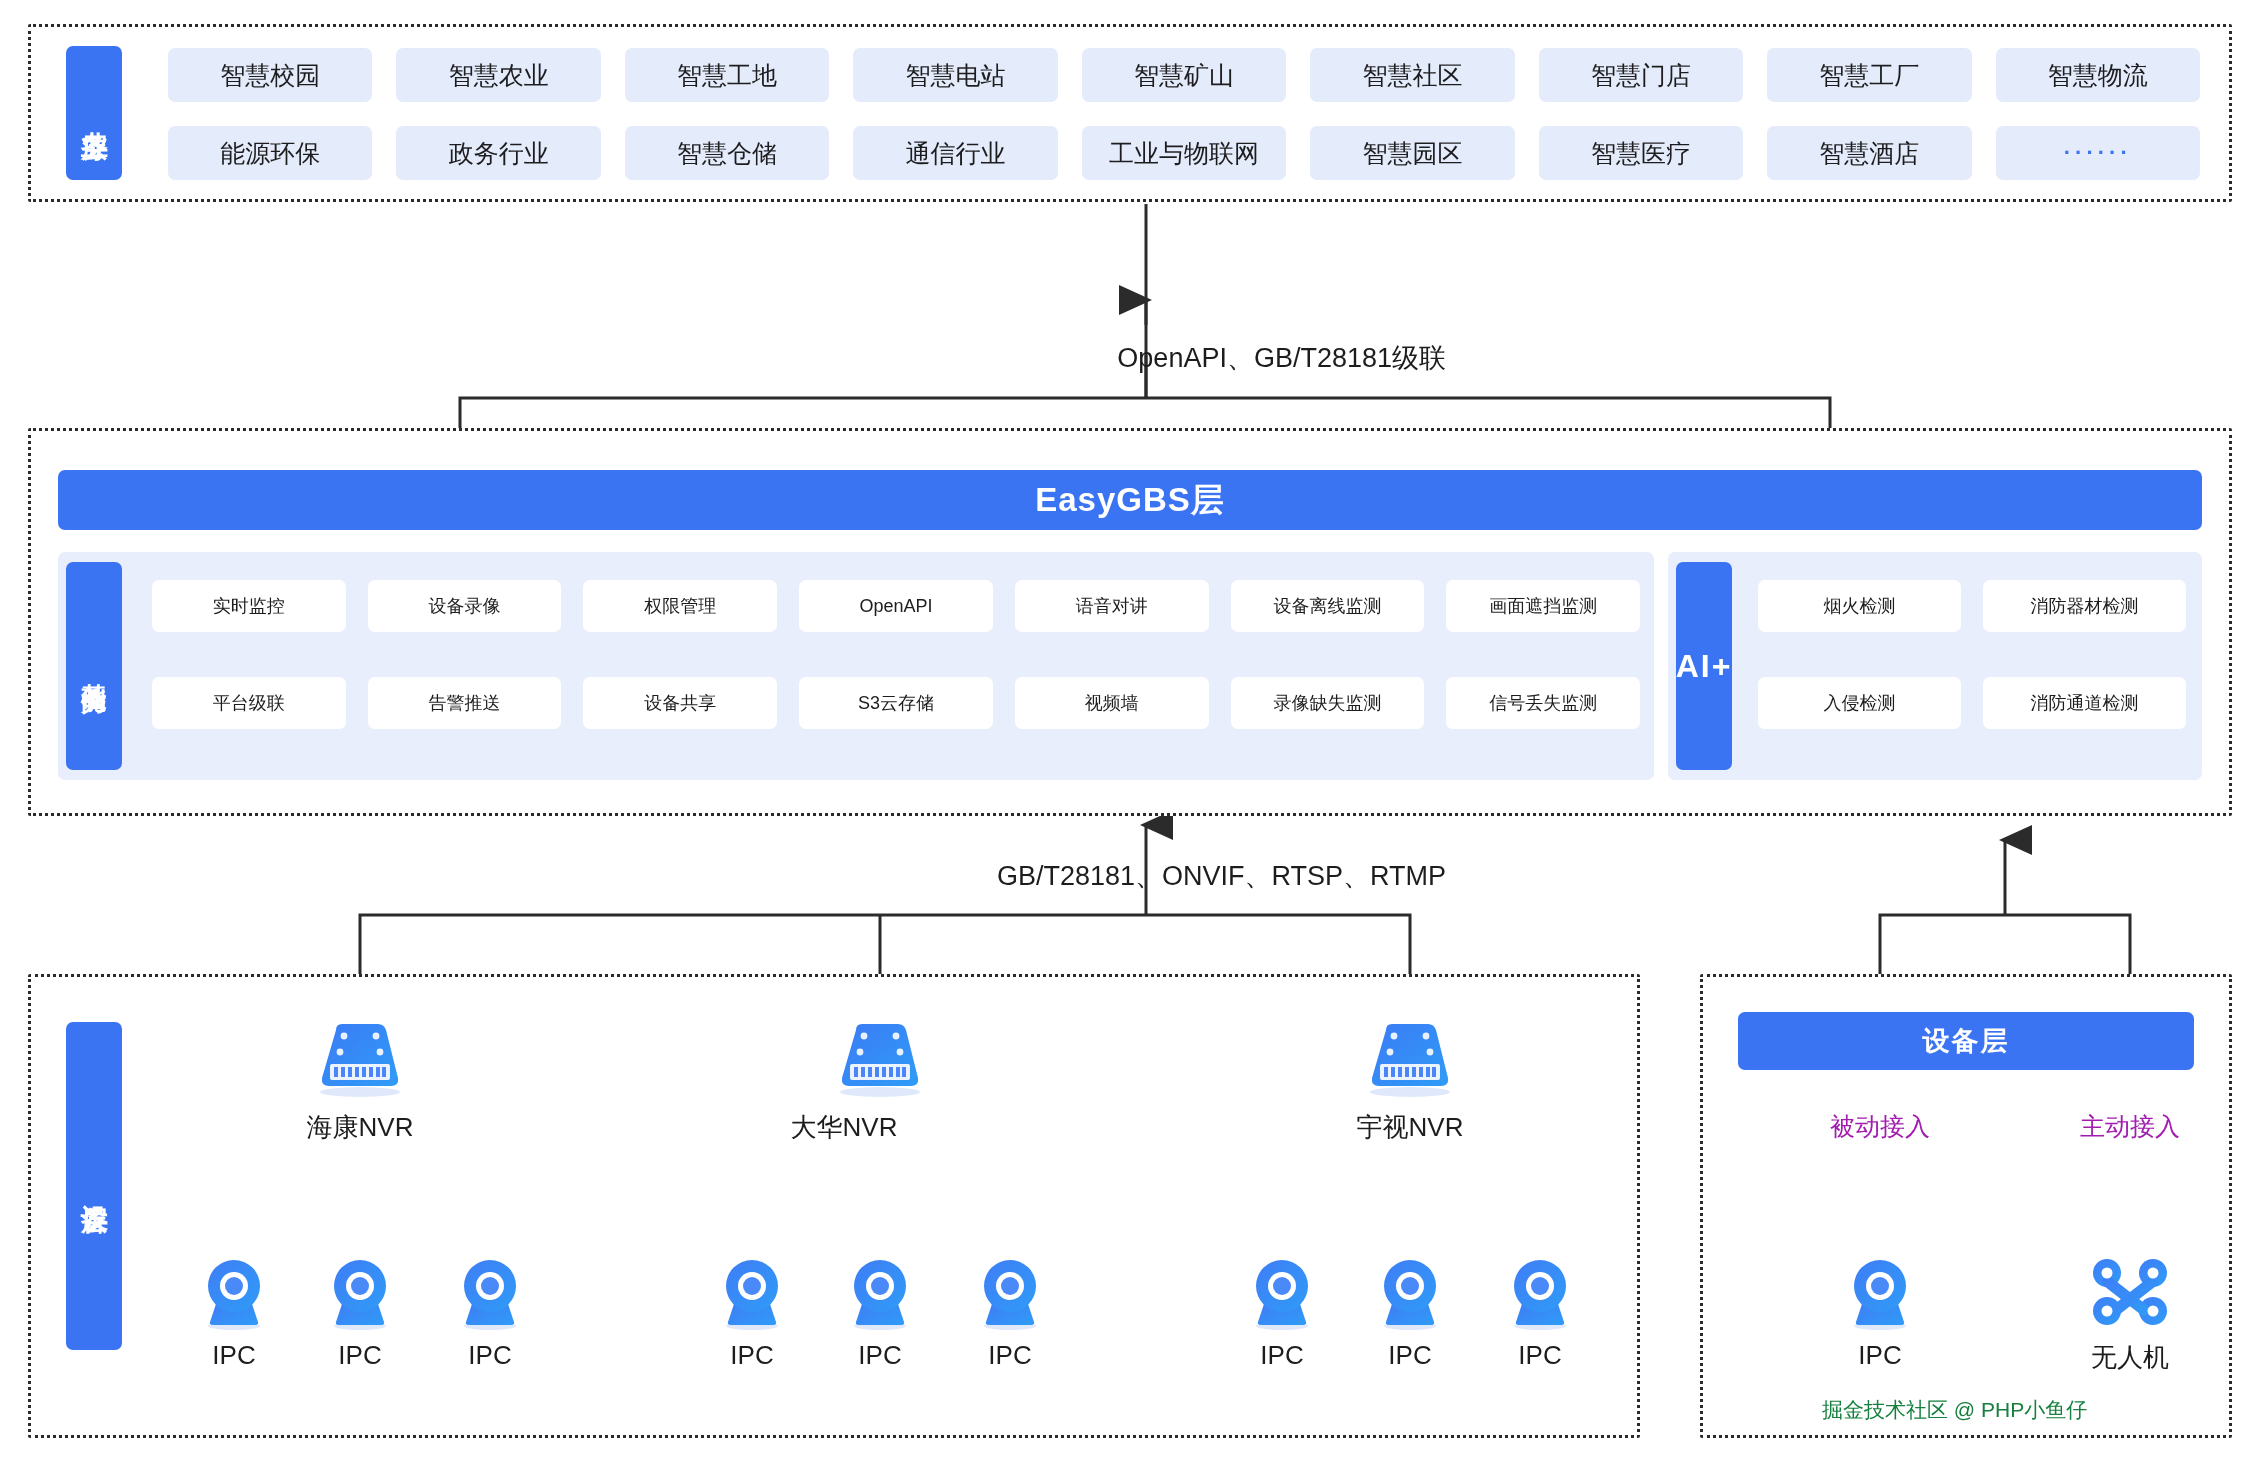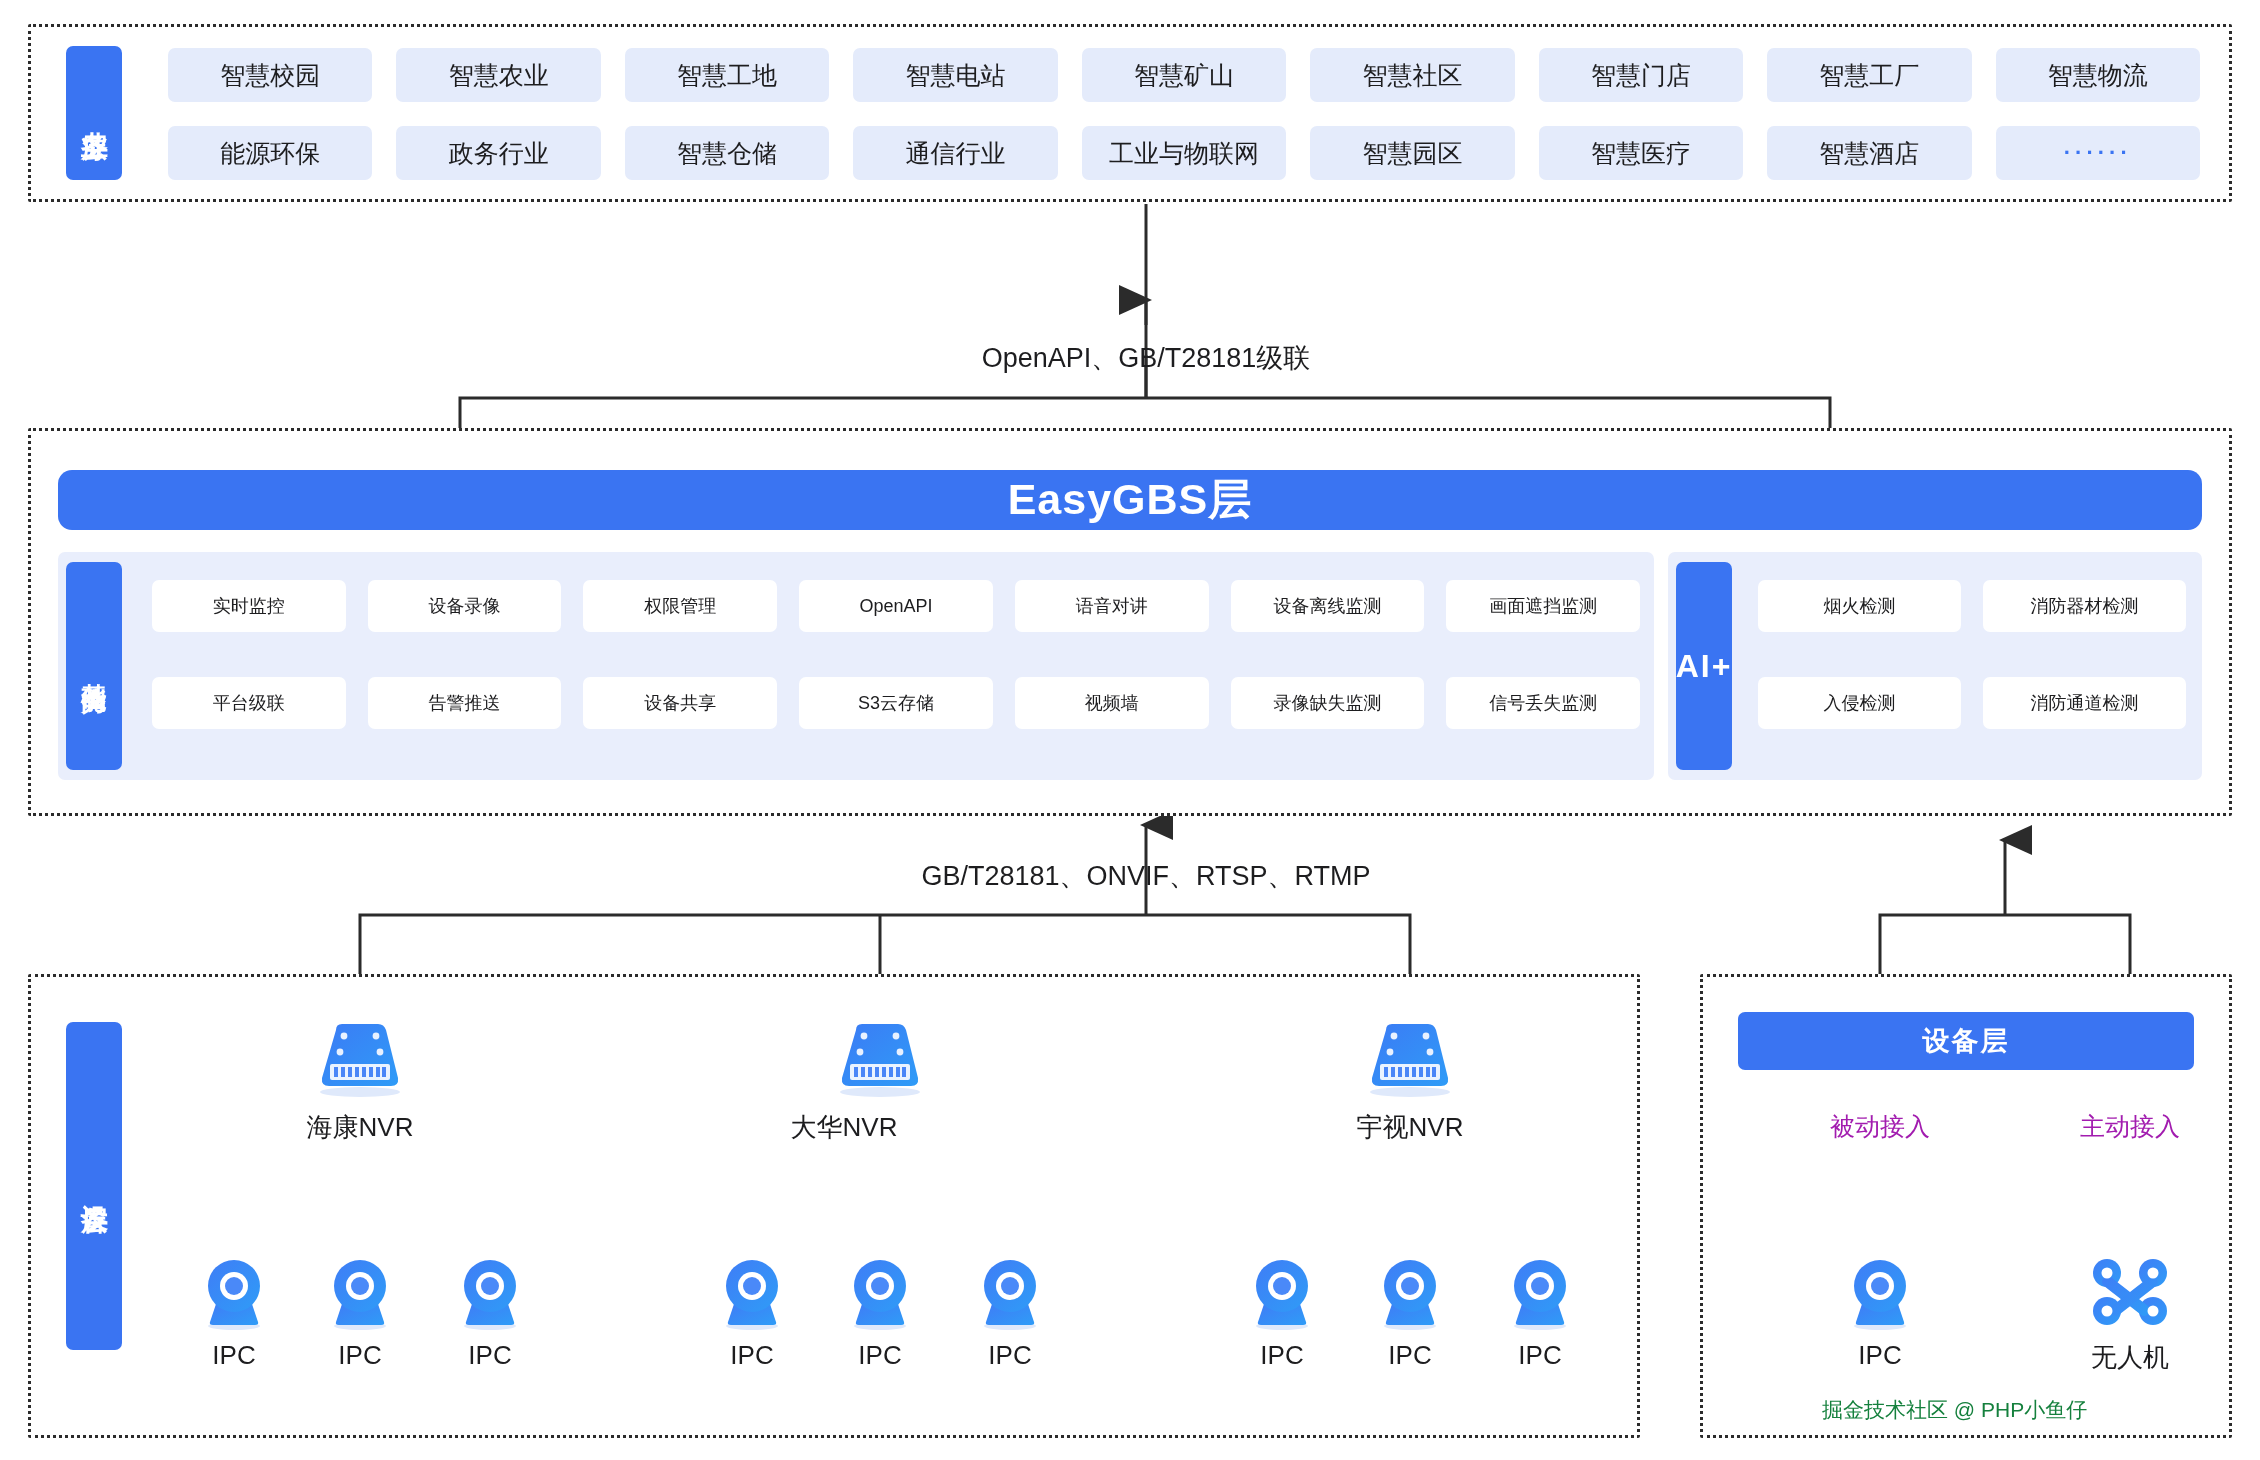--- a/index.html
+++ b/index.html
@@ -55,26 +55,26 @@
     display: grid;
     grid-template-columns: repeat(9, 1fr);
     column-gap: 24px;
     row-gap: 24px;
   }
 
   
   .gbs-bar {
     position: absolute;
     background: #3a74f2;
-    border-radius: 14px;
+    border-radius: 7px;
     display: flex;
     align-items: center;
     justify-content: center;
     color: #fff;
-    font-size: 43px;
+    font-size: 33px;
     font-weight: 700;
     letter-spacing: 1px;
   }
 
   
   .cap-panel {
     position: absolute;
     background: #e9eefc;
     border-radius: 7px;
   }
@@ -113,21 +113,21 @@
     font-weight: 700;
     letter-spacing: 2px;
   }
 
   
   .conn-label {
     position: absolute;
     font-size: 27px;
     color: #1d1d1f;
     white-space: nowrap;
-    text-align: center;
+    text-align: right;
   }
   .small-label {
     position: absolute;
     font-size: 25px;
     color: #a21caf;
     white-space: nowrap;
     text-align: center;
   }
 
   

